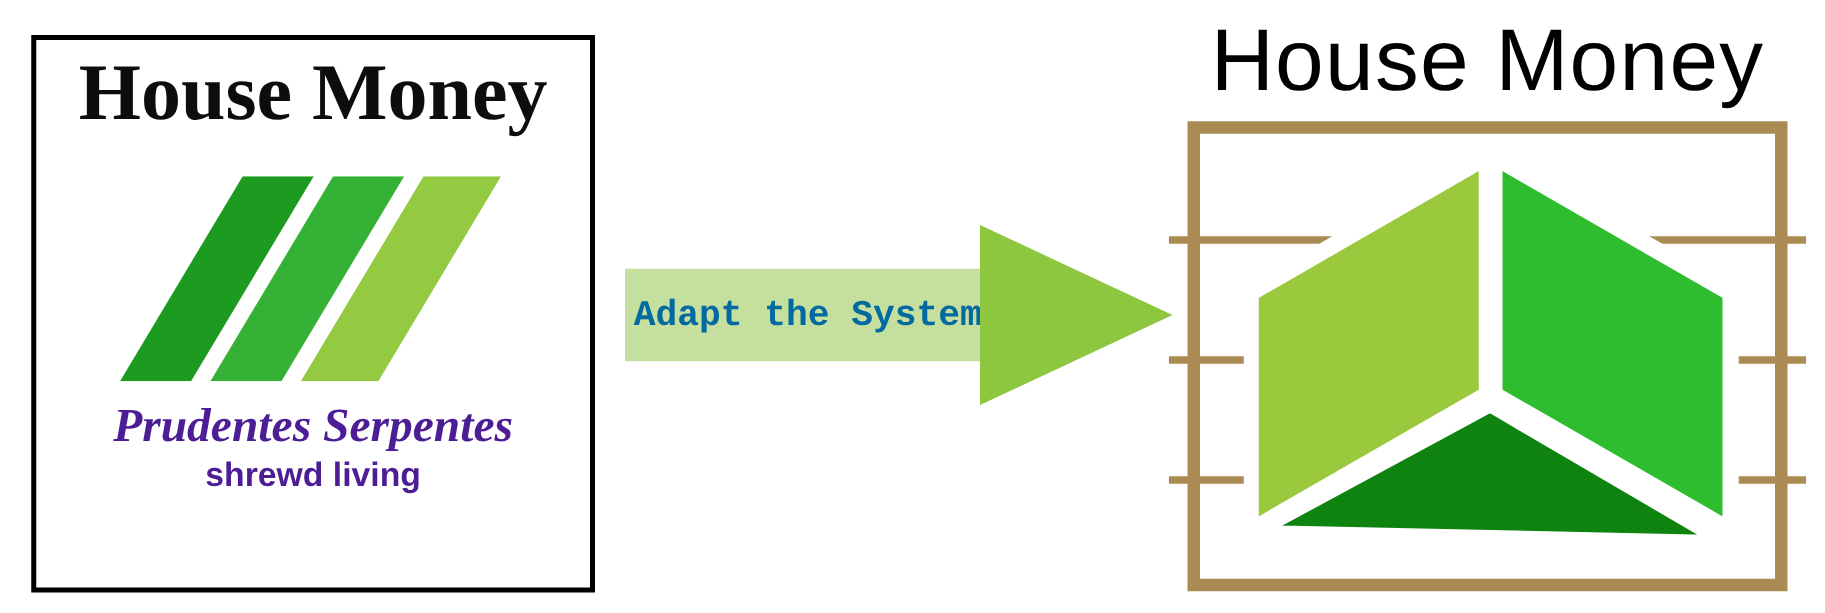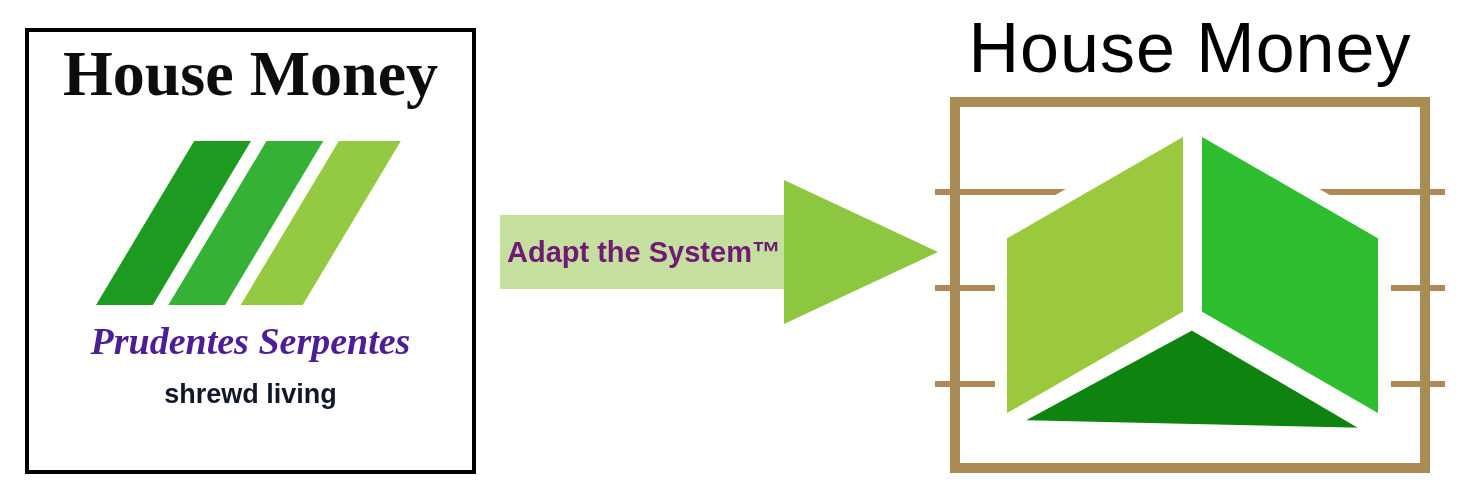--- a/index.html
+++ b/index.html
@@ -34,41 +34,41 @@
     margin-top:16px;
     font-family:"Liberation Serif", serif;
     font-style:italic;
     font-weight:700;
     font-size:38px;
     line-height:1.1;
     color:#4c1d95;
     white-space:nowrap;
   }
   .motto-english{
-    margin-top:16px;
+    margin-top:2px;
     font-family:"Liberation Sans", sans-serif;
     font-weight:700;
     font-size:27px;
-    color:#0f172a;
+    color:#4c1d95;
     white-space:nowrap;
   }
 
   
   .arrow-shaft{
     position:absolute;left:500px;top:215px;
     width:284px;height:74px;
     display:flex;align-items:center;
     box-sizing:border-box;
     padding-left:7px;
   }
   .arrow-label{
-    font-family:Liberation Sans, sans-serif;
+    font-family:Liberation Mono, monospace;
     font-weight:700;
     font-size:29px;
-    color:#701a75;
+    color:#0369a1;
     white-space:nowrap;
   }
   .arrow-head{
     position:absolute;left:784px;top:180px;
     width:0;height:0;
     border-top:72px solid transparent;
     border-bottom:72px solid transparent;
     border-left:154px solid #8dc63f; 
   }
 

